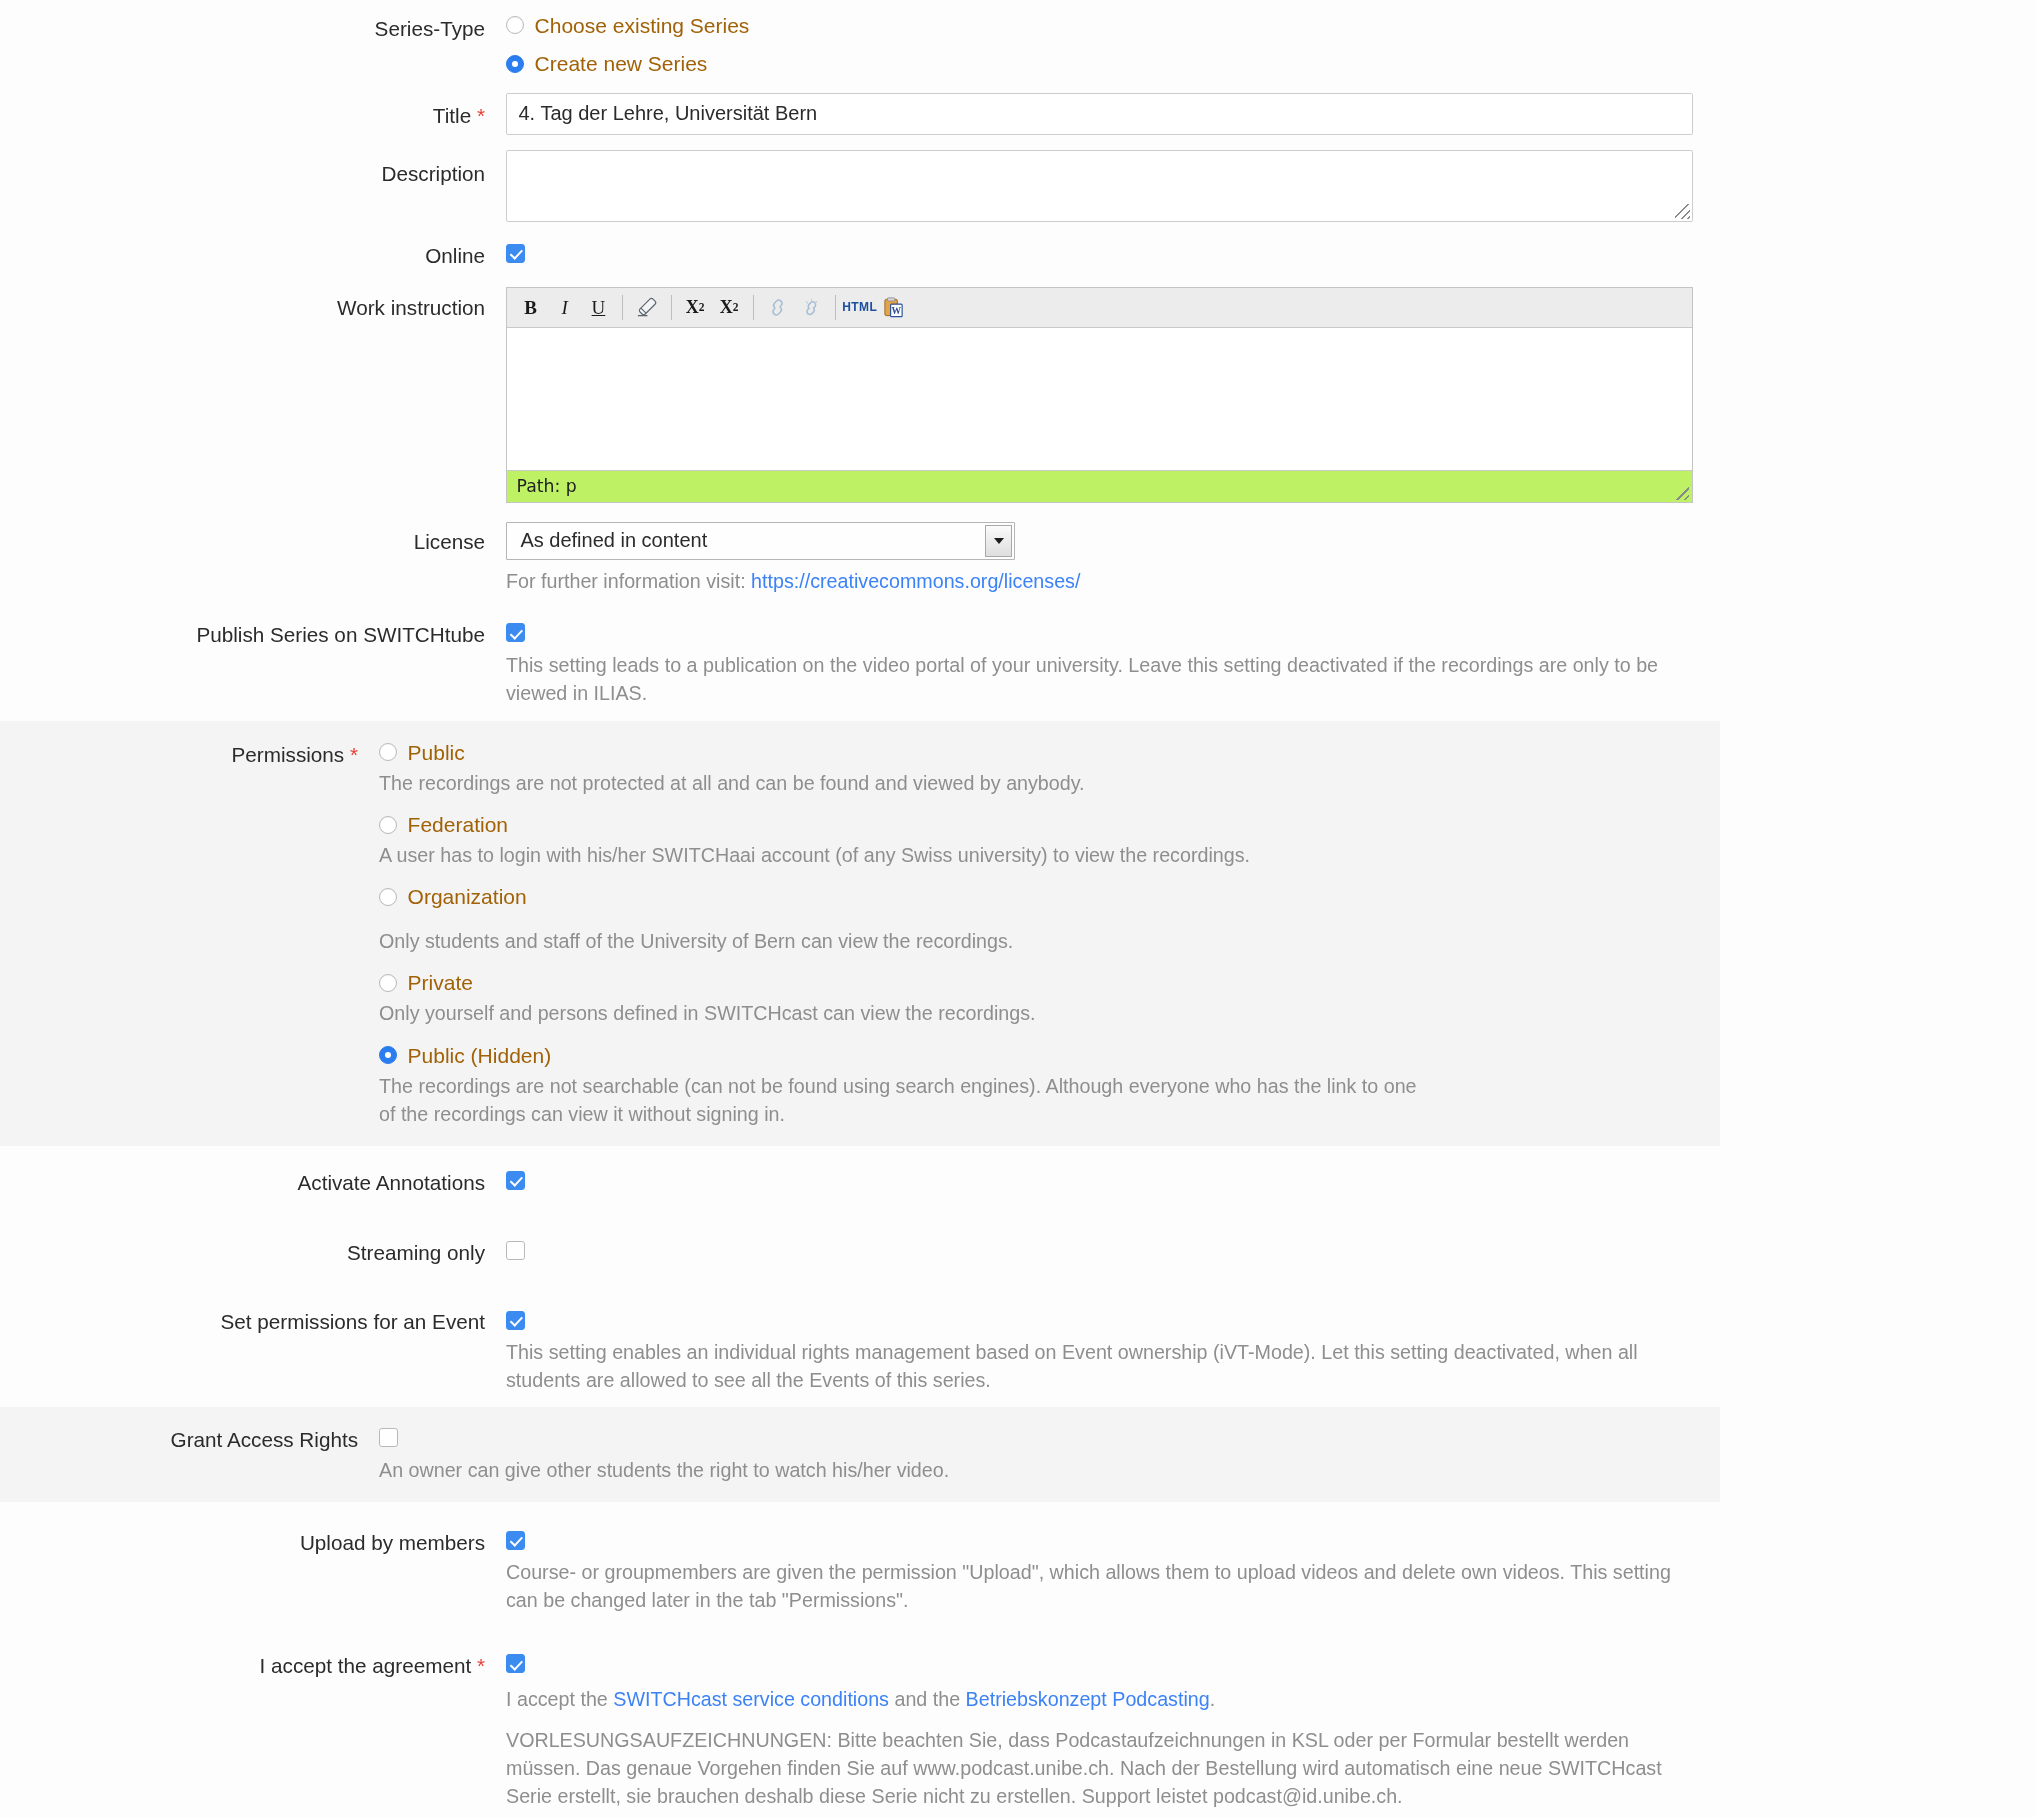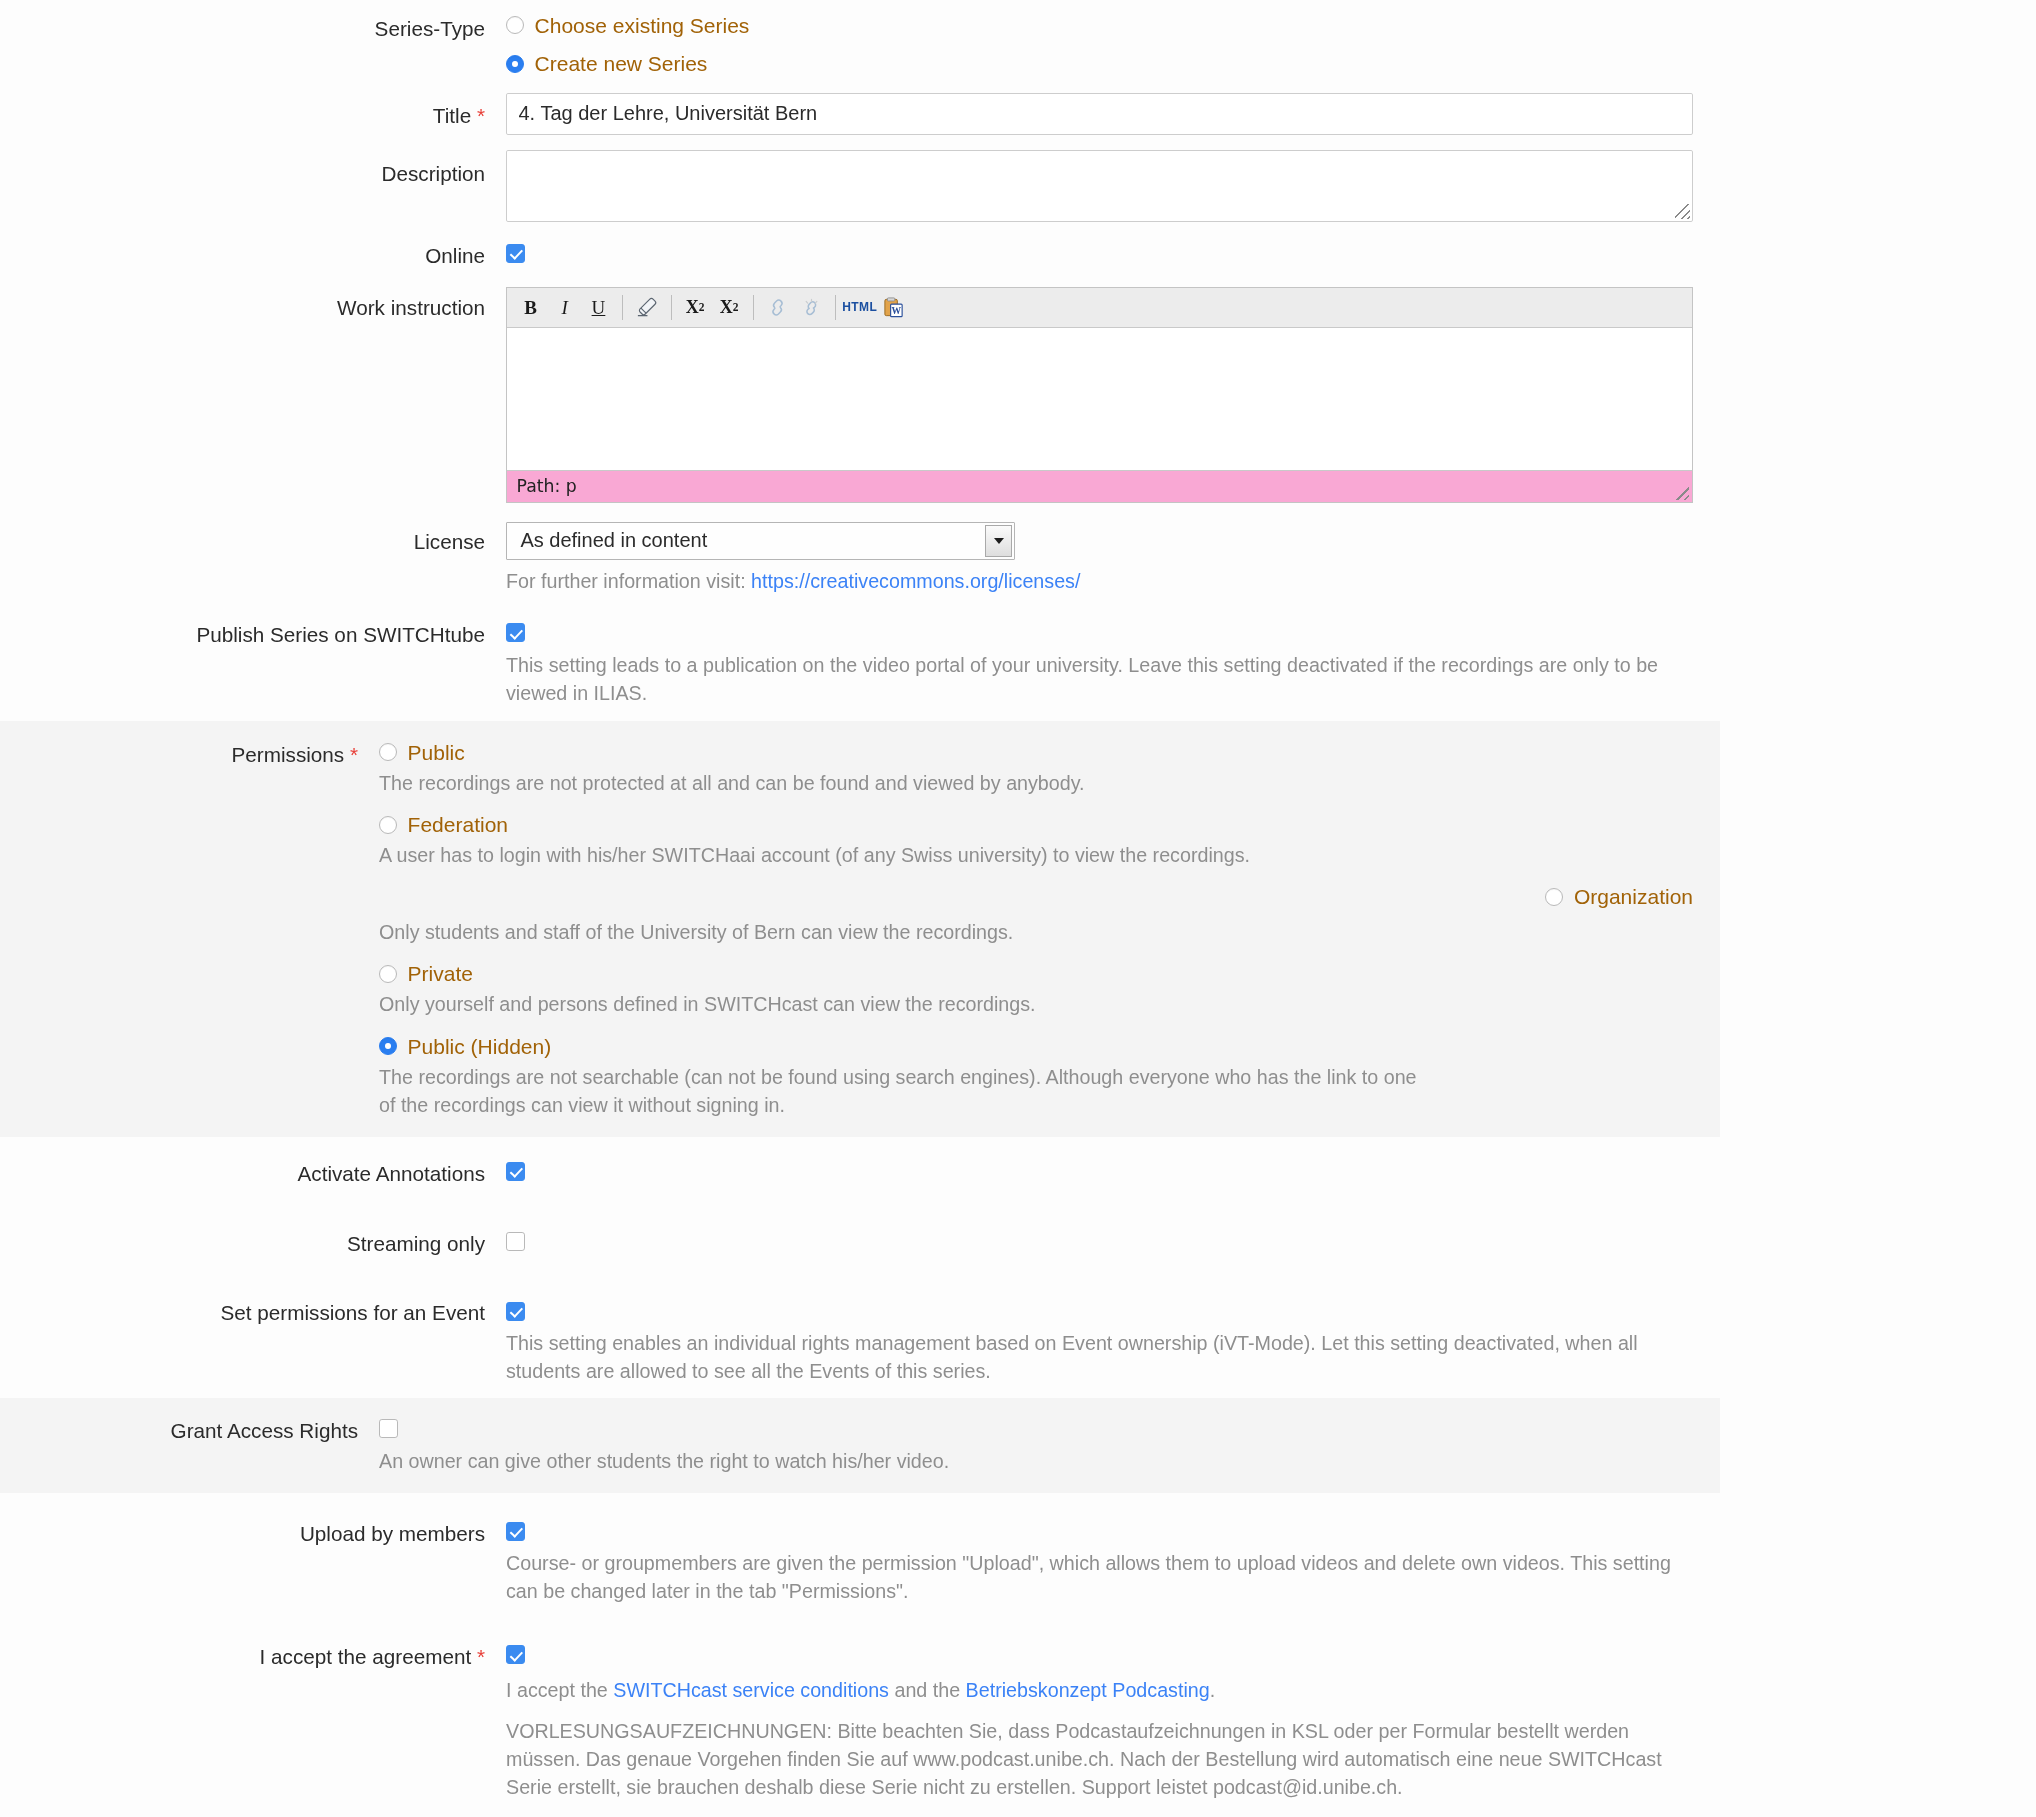--- a/index.html
+++ b/index.html
@@ -175,21 +175,21 @@
     font-weight: bold;
     color: #1b4fa0;
     letter-spacing: 0.4px;
   }
   .icon-eraser { display: block; }
   .rte-body {
     height: 142px;
     background: #fff;
   }
   .rte-status {
-    background: #f9a8d4;
+    background: #bef264;
     border-top: 1px solid #c9c9c9;
     height: 32px;
     display: flex;
     align-items: center;
     padding: 0 9.6px;
     font-family: "DejaVu Sans", sans-serif;
     font-size: 17.3px;
     color: #222;
     position: relative;
   }
@@ -427,21 +427,21 @@
 
         <div style="margin-bottom:13.4px;">
           <div class="radio-line" style="margin-bottom:3.8px;">
             <span class="radio"></span>
             <span class="radio-label">Federation</span>
           </div>
           <div class="help" style="margin-top:3.8px;">A user has to login with his/her SWITCHaai account (of any Swiss university) to view the recordings.</div>
         </div>
 
         <div style="margin-bottom:13.4px;">
-          <div class="radio-line" style="margin-bottom:8px;justify-content:flex-end;">
+          <div class="radio-line" style="margin-bottom:17px;">
             <span class="radio"></span>
             <span class="radio-label">Organization</span>
           </div>
           <div class="help" style="margin-top:3.8px;">Only students and staff of the University of Bern can view the recordings.</div>
         </div>
 
         <div style="margin-bottom:13.4px;">
           <div class="radio-line" style="margin-bottom:3.8px;">
             <span class="radio"></span>
             <span class="radio-label">Private</span>

